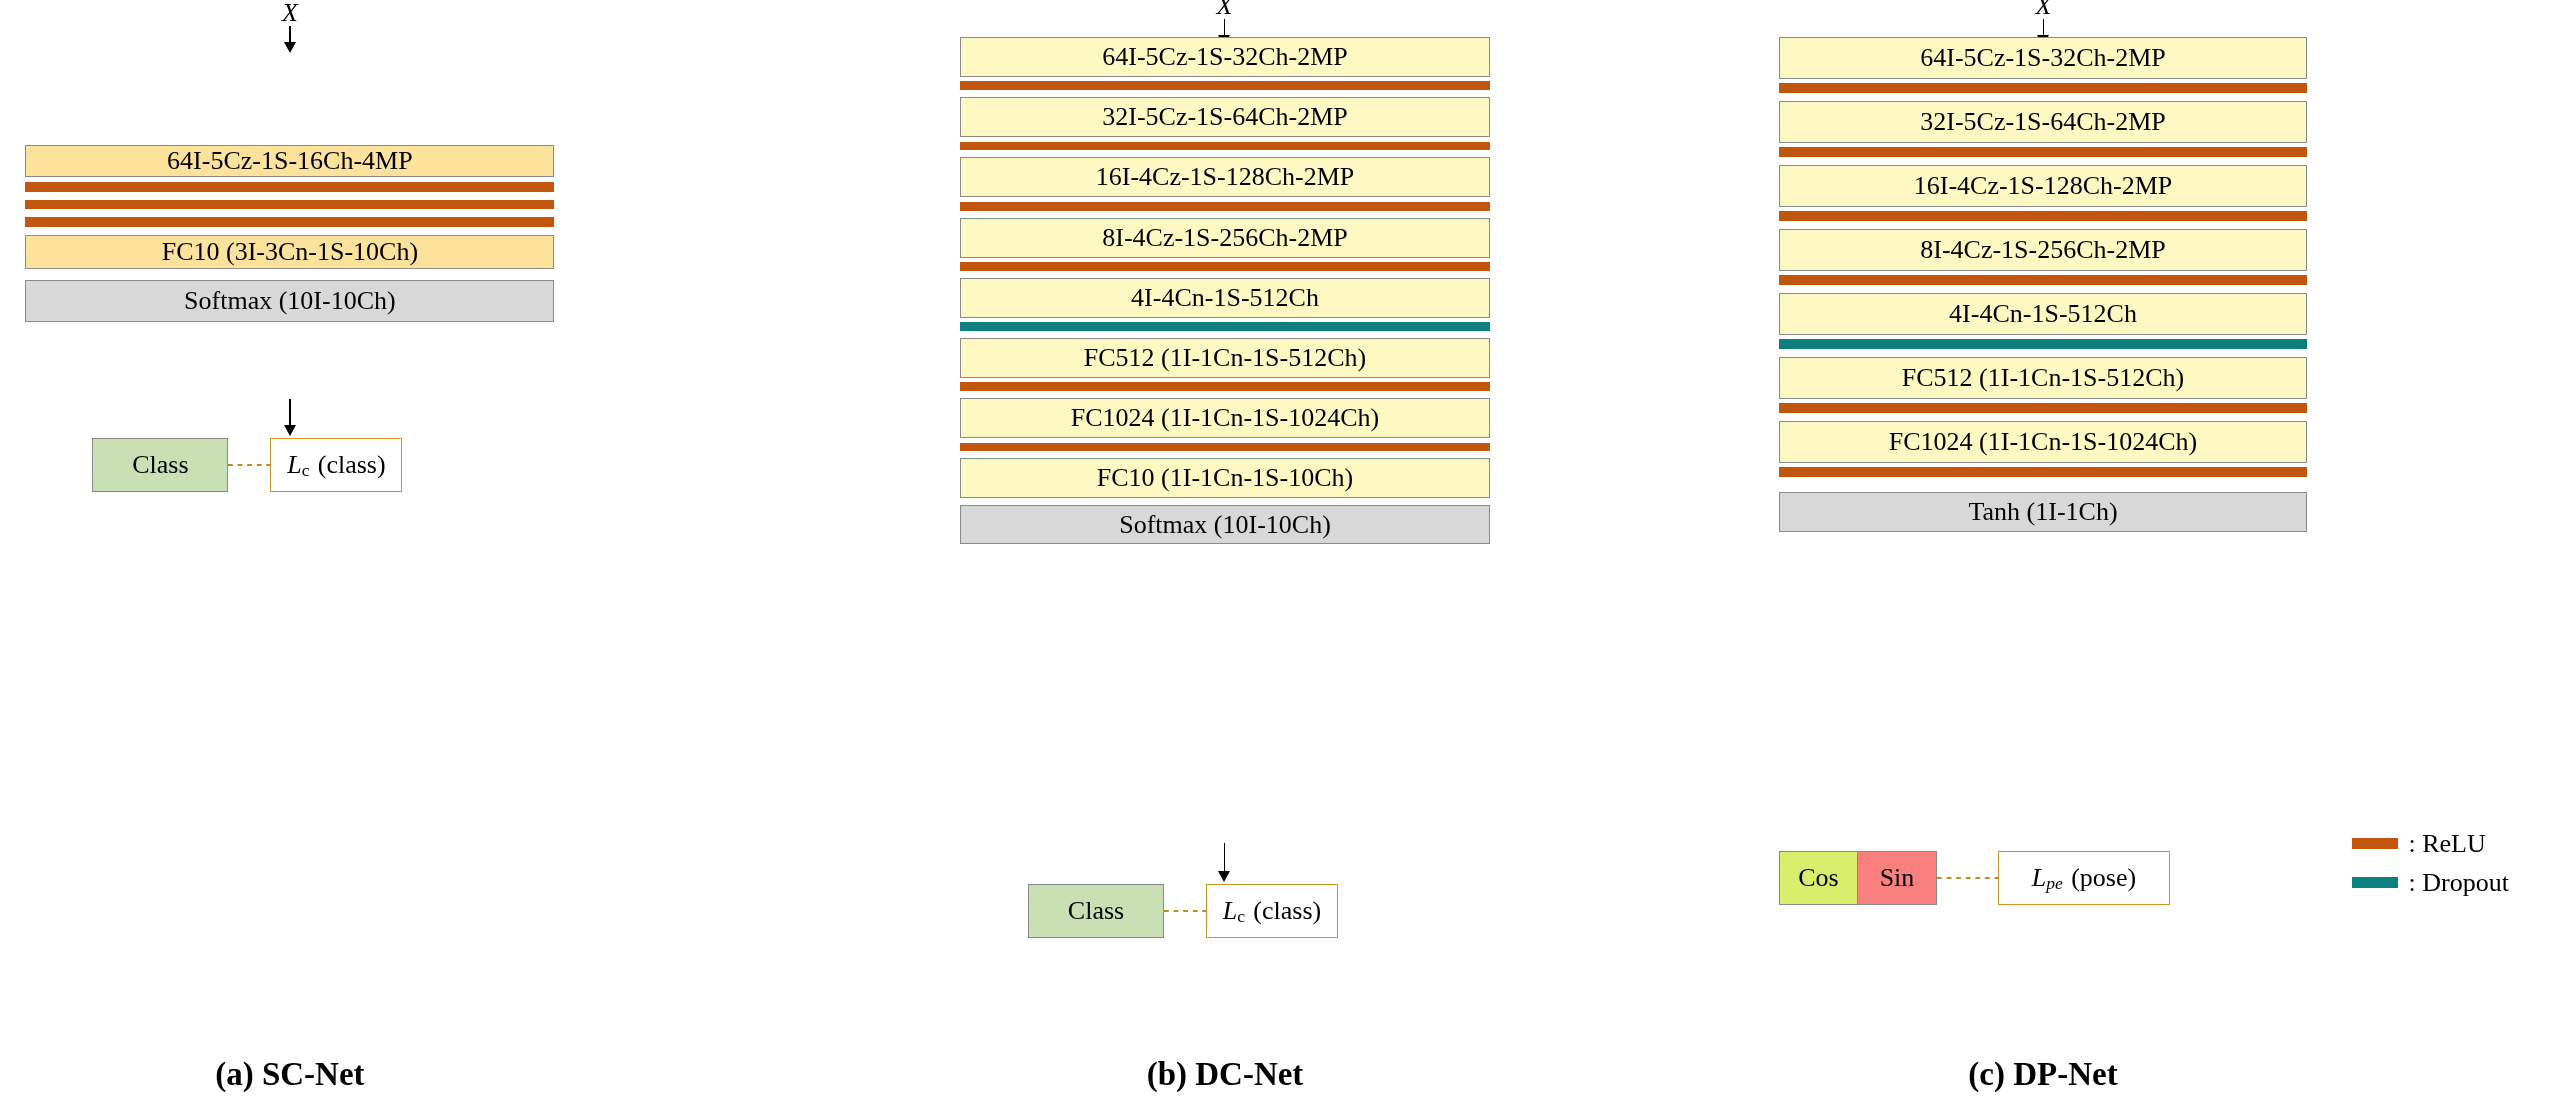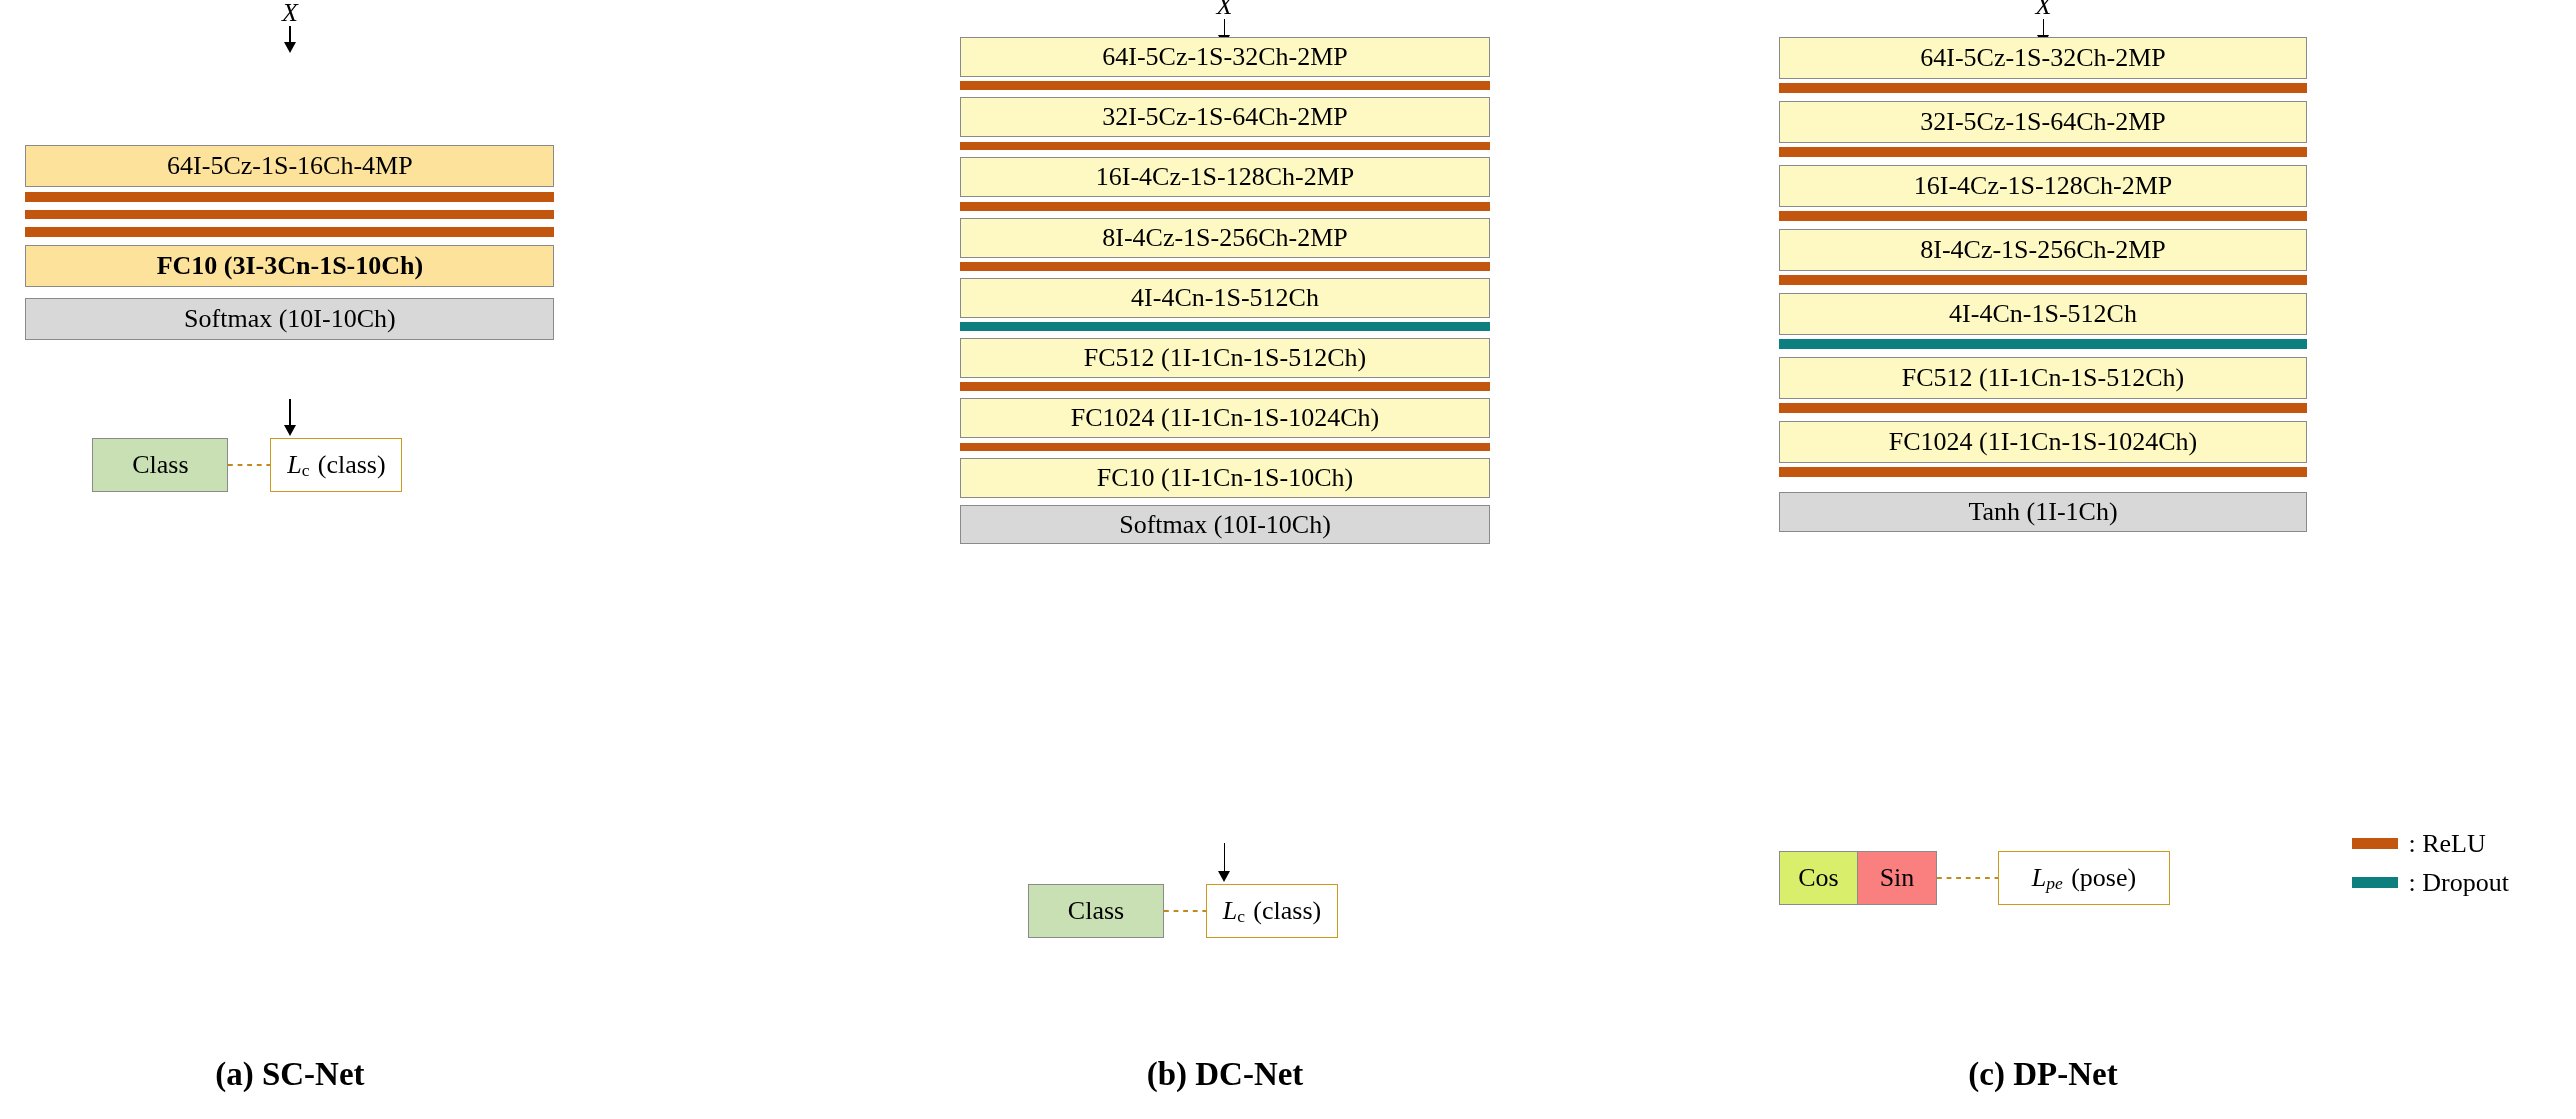--- a/index.html
+++ b/index.html
@@ -176,30 +176,30 @@
 
   <div class="input-marker" style="left:238px; top:0px;">
     <div class="x-label">X</div>
     <div class="arrow-down">
       <div class="shaft"></div>
         <div class="head"></div>
     </div>
   </div>
 
   <div class="stack" style="left:0px; top:145px; width:529px;">
-    <div class="layer-box conv-yellow" style="height:42px;">
+    <div class="layer-box conv-yellow" style="height:32px;">
       <span>64I-5Cz-1S-16Ch-4MP</span>
     </div>
     <div class="act-bar relu" style="height:9.6px; margin-top:5.3px; margin-bottom:8px;"></div>
 
     <div class="act-bar relu" style="height:9.6px; margin-top:5.3px; margin-bottom:8px;"></div>
 
     <div class="act-bar relu" style="height:9.6px; margin-top:5.3px; margin-bottom:8px;"></div>
 
-    <div class="layer-box conv-yellow" style="height:42px;font-weight:bold;">
+    <div class="layer-box conv-yellow" style="height:34px;">
       <span>FC10 (3I-3Cn-1S-10Ch)</span>
     </div>
     <div class="gap" style="height:10.5px;"></div>
 
     <div class="layer-box softmax" style="height:42px;">
       <span>Softmax (10I-10Ch)</span>
     </div>
   </div>
 
   <div class="arrow-down" style="position:absolute; left:238px; top:399px; width:53px; height:37px;">

